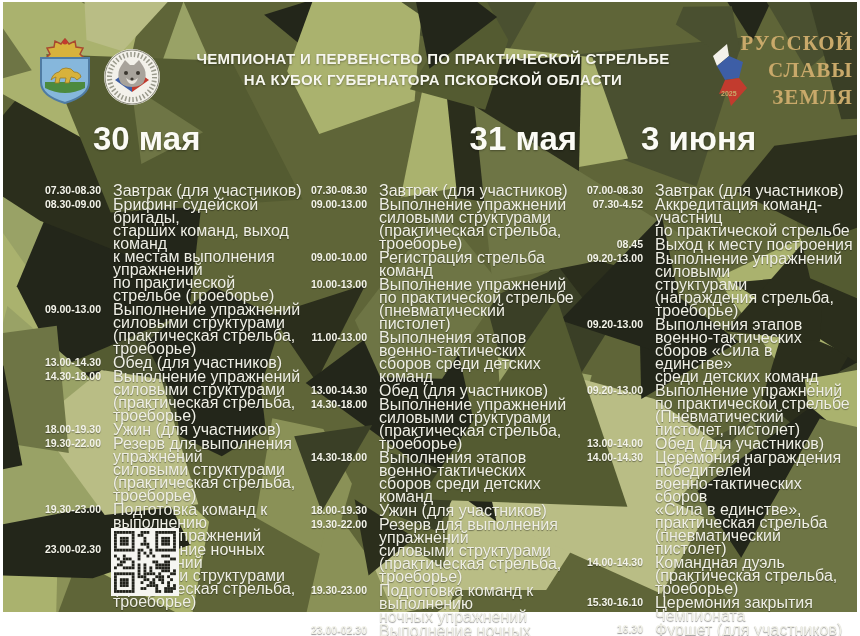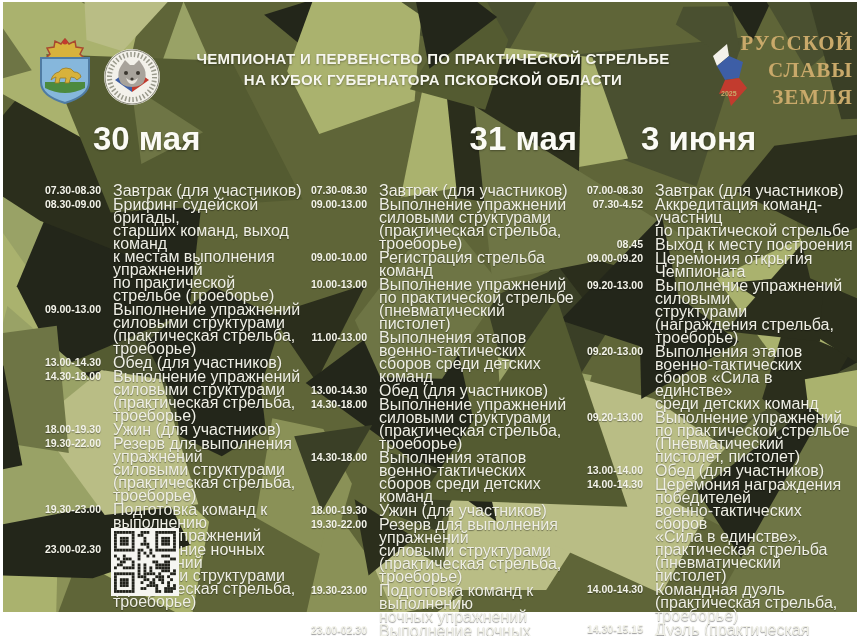--- a/index.html
+++ b/index.html
@@ -293,24 +293,20 @@
           <div class="event-row">
             <div class="time">07.30-4.52</div>
             <div class="desc">Аккредитация команд-участниц
 по практической стрельбе</div>
           </div>
           <div class="event-row">
             <div class="time">08.45</div>
             <div class="desc">Выход к месту построения</div>
           </div>
           <div class="event-row">
-            <div class="time">09.00-09.20</div>
-            <div class="desc">Церемония открытия Чемпионата</div>
-          </div>
-          <div class="event-row">
             <div class="time">09.20-13.00</div>
             <div class="desc">Выполнение упражнений силовыми
 структурами
 (награждения стрельба, троеборье)</div>
           </div>
           <div class="event-row">
             <div class="time">09.20-13.00</div>
             <div class="desc">Выполнения этапов военно-тактических
 сборов «Сила в единстве»
 среди детских команд</div>
@@ -329,24 +325,20 @@
             <div class="time">14.00-14.30</div>
             <div class="desc">Церемония награждения победителей
 военно-тактических сборов
 «Сила в единстве», практическая стрельба
 (пневматический пистолет)</div>
           </div>
           <div class="event-row">
             <div class="time">14.00-14.30</div>
             <div class="desc">Командная дуэль
 (практическая стрельба, троеборье)</div>
-          </div>
-          <div class="event-row">
-            <div class="time">14.30-15.15</div>
-            <div class="desc">Дуэль (практическая стрельба)</div>
           </div>
           <div class="event-row">
             <div class="time">15.30-16.10</div>
             <div class="desc">Церемония закрытия Чемпионата</div>
           </div>
           <div class="event-row">
             <div class="time">16.30</div>
             <div class="desc">Фуршет (для участников)</div>
           </div>
         </div>

